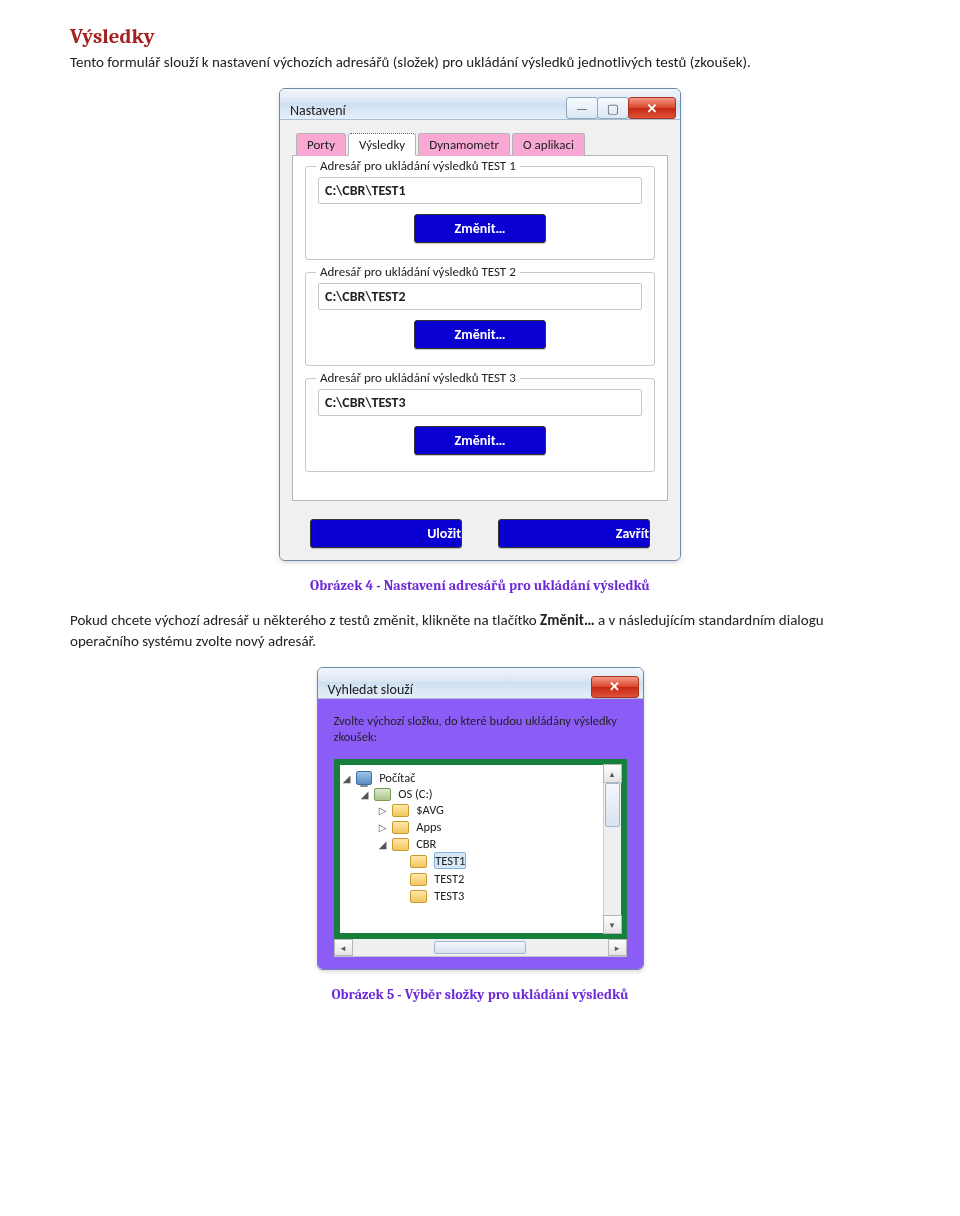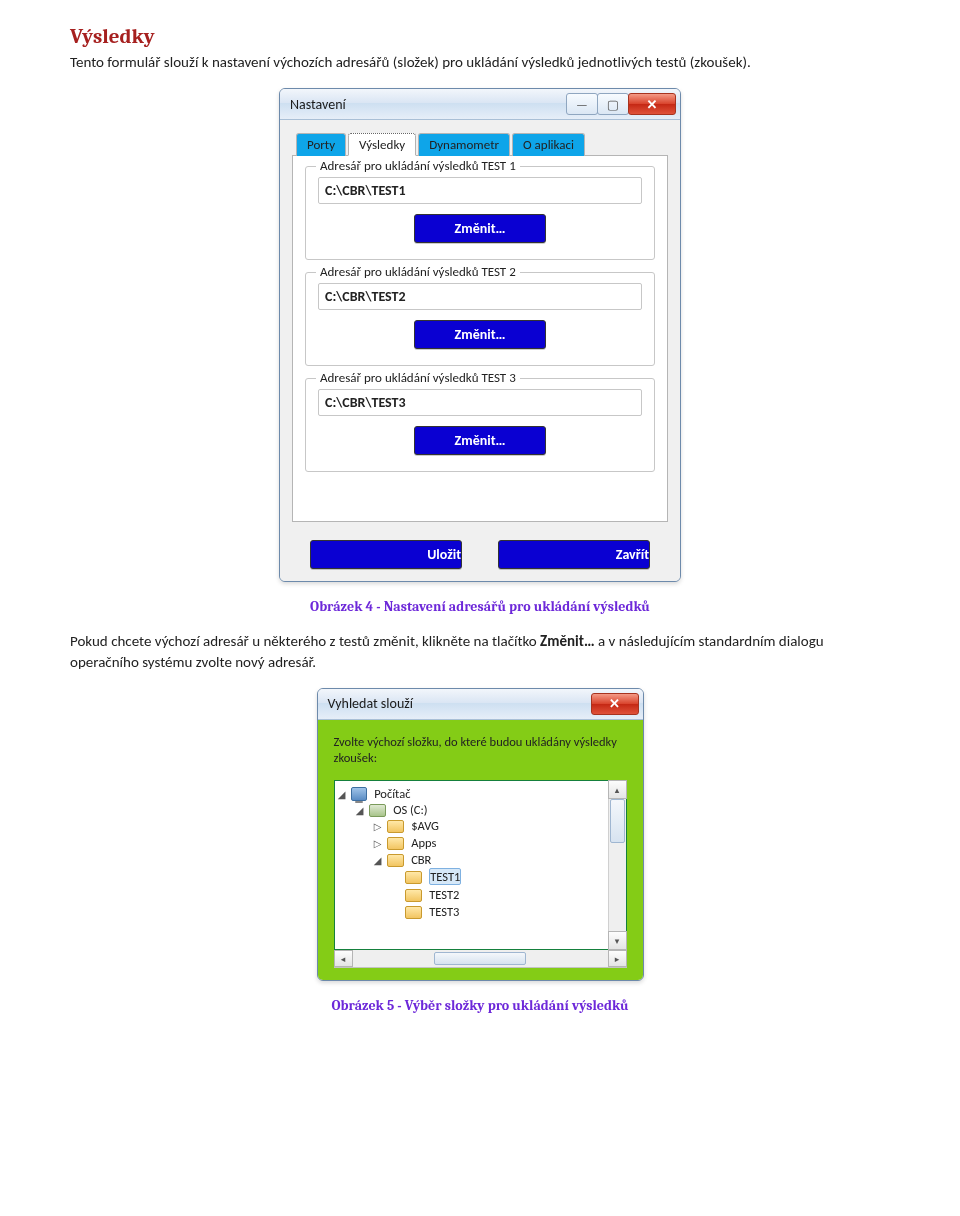--- a/index.html
+++ b/index.html
@@ -34,21 +34,21 @@
     border-radius: 6px;
     background: #e9eff6;
     box-shadow: 0 2px 4px rgba(0,0,0,0.15);
     overflow: hidden;
   }
   .win7-titlebar {
     height: 30px;
     background: linear-gradient(#f2f6fb,#dbe6f4 45%,#cddff1 46%,#e6eef8);
     border-bottom: 1px solid #a9bfd6;
     display: flex;
-    align-items: center;
+    align-items: flex-end;
     justify-content: space-between;
     padding: 0 4px 0 10px;
     gap: 8px;
   }
   .win7-title {
     font-size: 14px;
     color: #1a1a1a;
   }
   .win7-ctrls {
     display: flex;
@@ -88,36 +88,36 @@
     display: flex;
     gap: 2px;
     border-bottom: 1px solid #b5b5b5;
     padding-left: 4px;
   }
   .tab {
     font-size: 13px;
     padding: 3px 10px;
     border: 1px solid #b5b5b5;
     border-bottom: none;
-    background: #0ea5e9;
+    background: #f9a8d4;
     position: relative;
     top: 1px;
     border-radius: 3px 3px 0 0;
   }
   .tab.active {
     background: #fff;
     border: 1px dotted #666;
     border-bottom: 1px solid #fff;
     top: 1px;
   }
   .tabpage {
     background: #fff;
     border: 1px solid #b5b5b5;
     border-top: none;
-    padding: 10px 12px 37px 12px;
+    padding: 10px 12px 16px 12px;
   }
   .groupbox {
     border: 1px solid #c7c7c7;
     border-radius: 3px;
     padding: 10px 12px 16px 12px;
     margin-bottom: 12px;
     position: relative;
   }
   .groupbox-label {
     position: absolute;
@@ -173,30 +173,30 @@
     font-weight: bold;
     font-size: 14px;
     margin: 12px 0 16px 0;
   }
 
   
   .browse {
     width: 325px;
   }
   .browse .win7-body {
-    background: #84cc16;
+    background: #8b5cf6;
     padding: 14px 16px 12px 16px;
   }
   .browse-text {
     font-size: 12.5px;
     margin-bottom: 14px;
     line-height: 1.3;
   }
   .tree-area {
-    border: 1px solid #15803d;
+    border: 6px solid #15803d;
     background: #fff;
     height: 168px;
     position: relative;
     display: flex;
   }
   .tree-scroll {
     flex: 1;
     overflow: hidden;
     padding: 4px 2px;
   }

